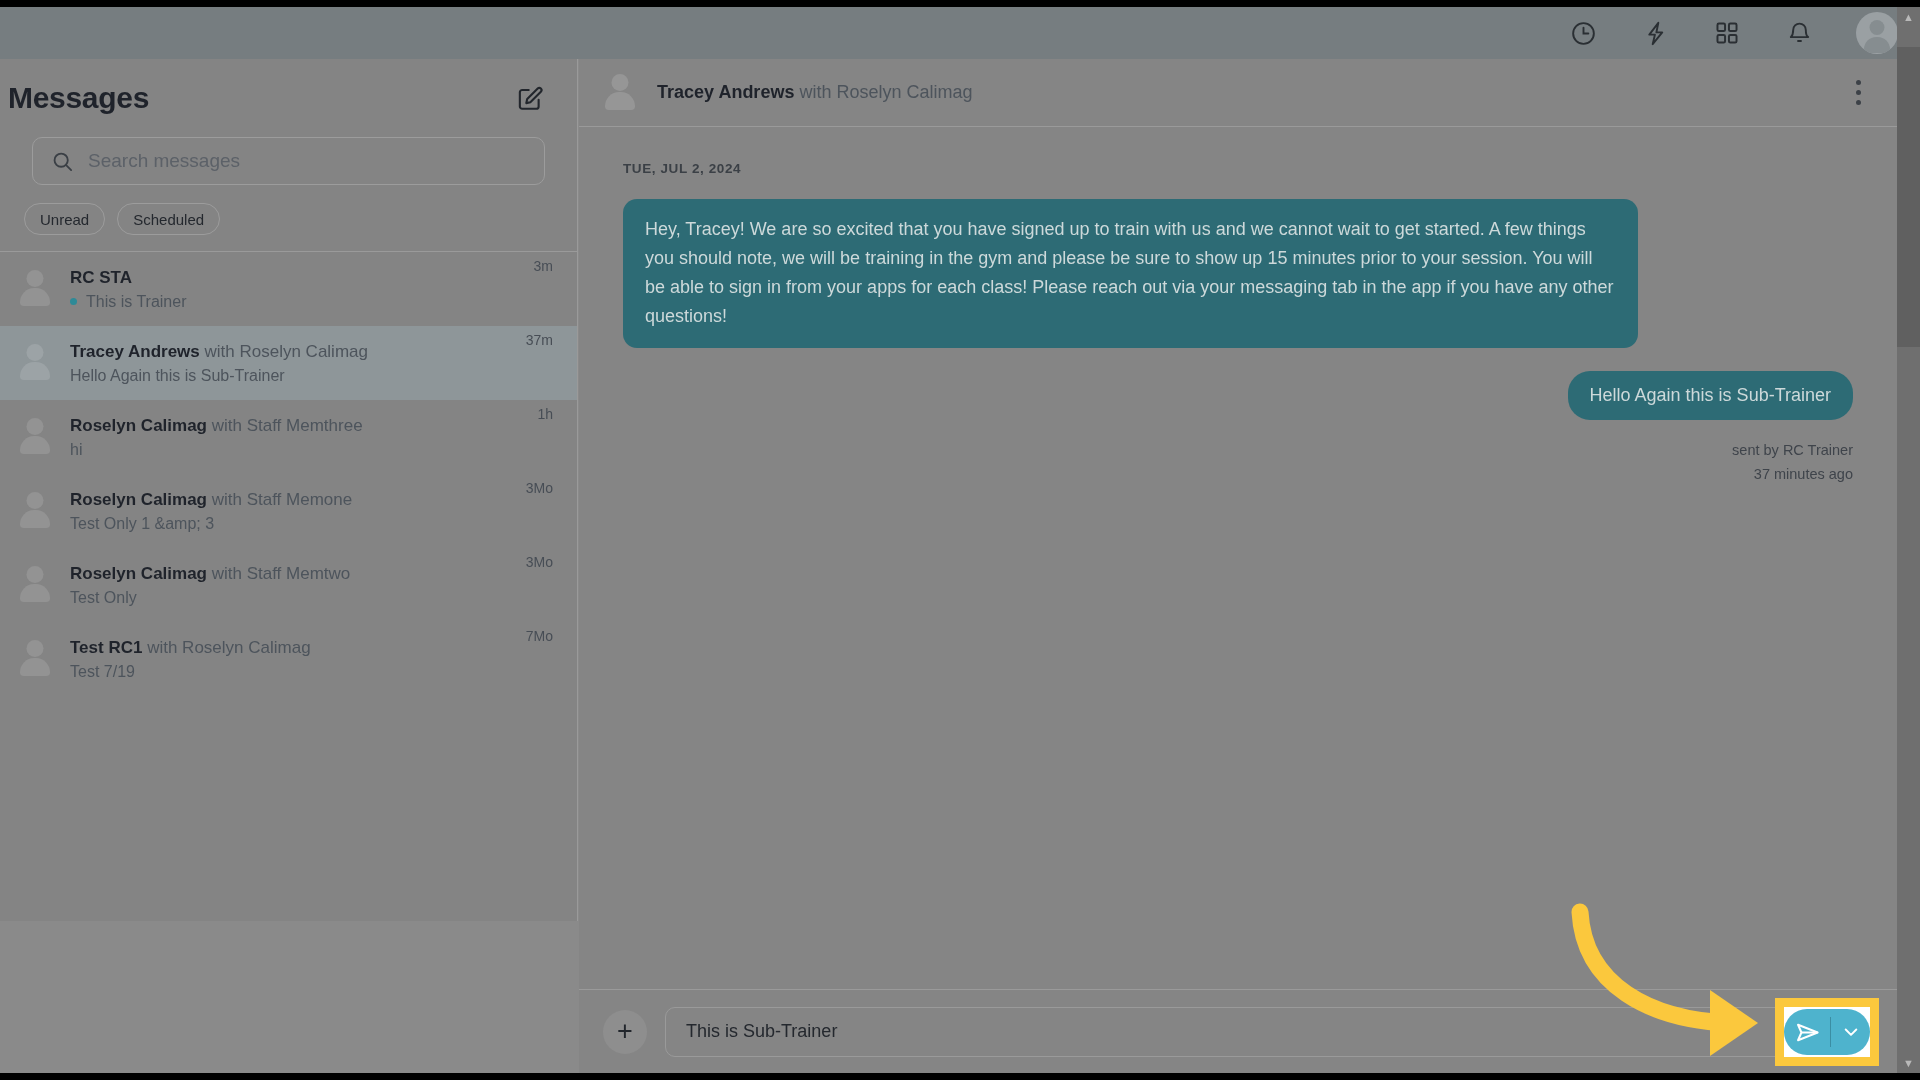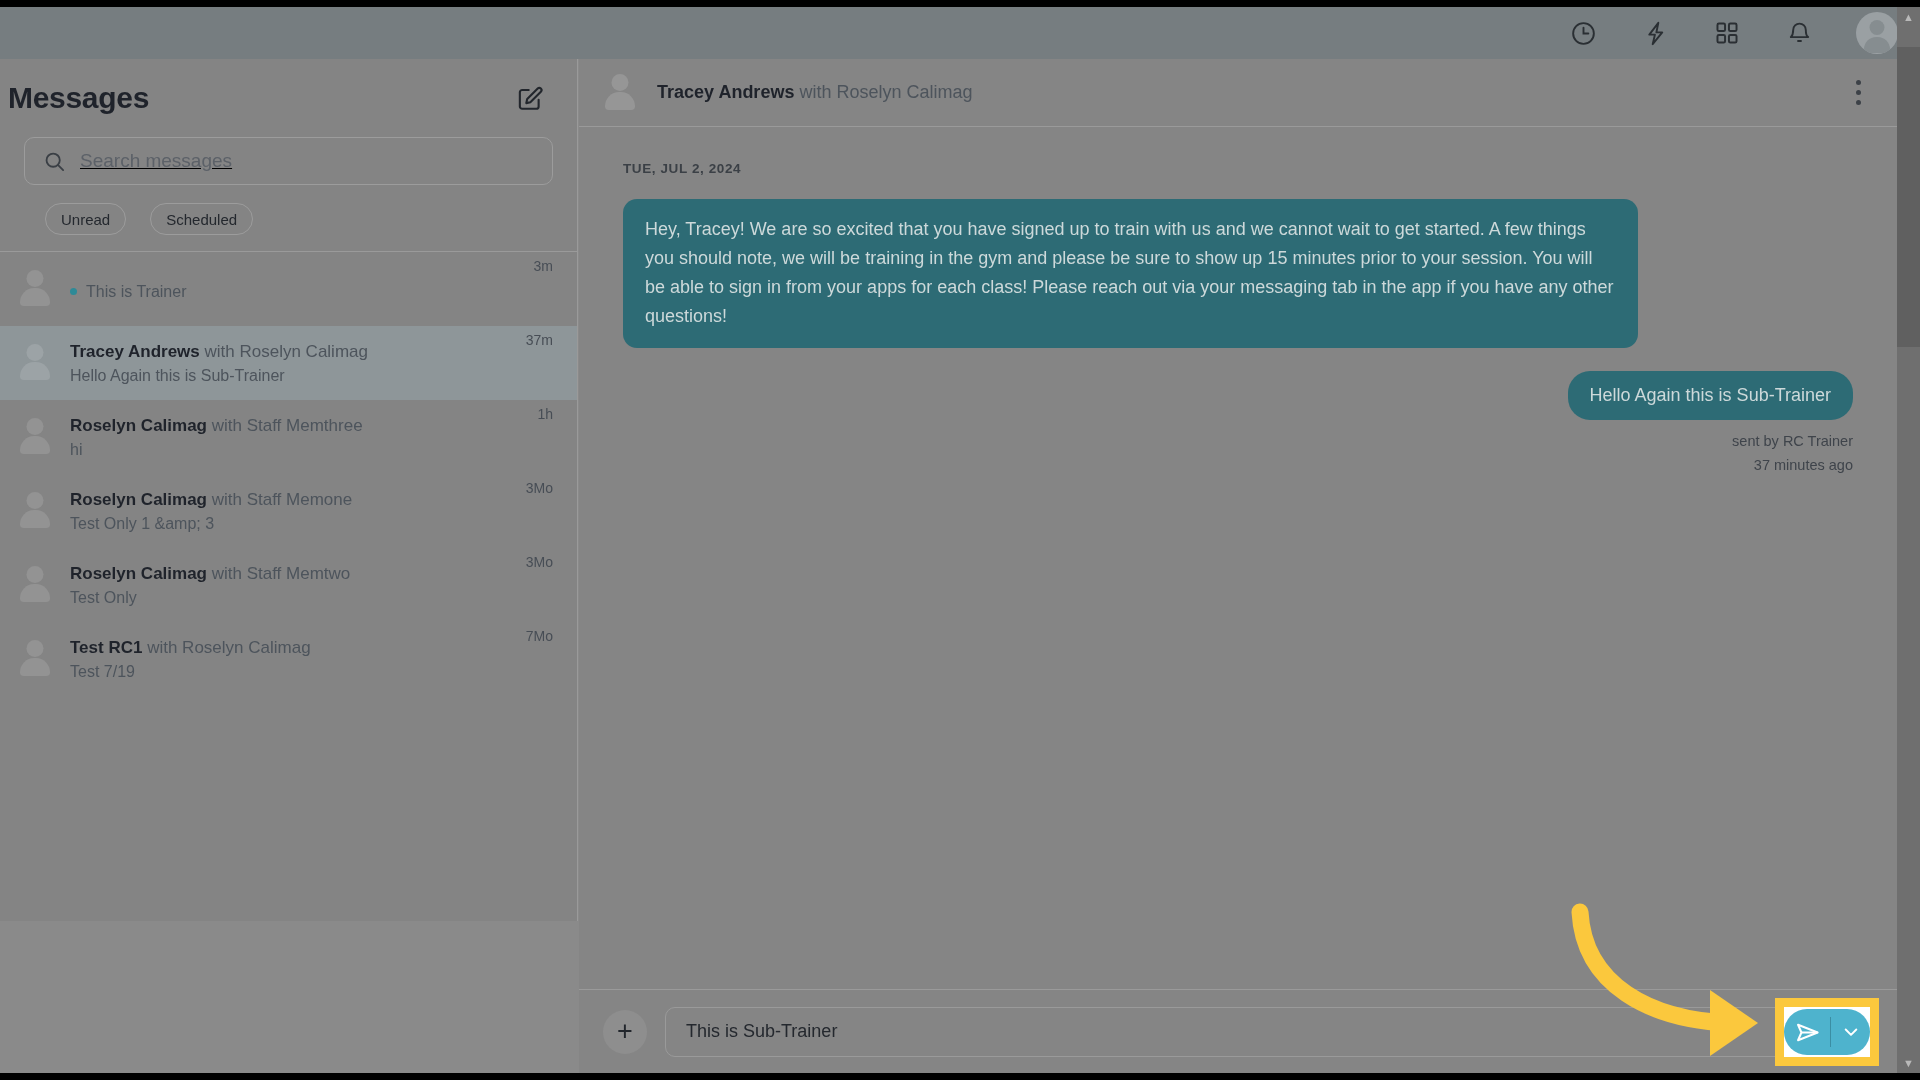--- a/index.html
+++ b/index.html
@@ -50,29 +50,29 @@
   }
   .side-head {
     height:78px; display:flex; align-items:center; justify-content:space-between;
     padding:0 30px 0 8px;
   }
   .side-title {
     font-size:30px; font-weight:700; color:#1f232b; letter-spacing:-0.3px;
   }
   .compose-btn { width:34px; height:34px; color:#22262c; display:flex; align-items:center; justify-content:center; }
 
-  .search-wrap { padding:0 24px;text-decoration:underline; }
+  .search-wrap { padding:0 32px; }
   .search-box {
     height:48px; border:1px solid #9c9c9c; border-radius:10px;
     display:flex; align-items:center; gap:14px; padding:0 18px;
   }
   .search-box .sq { color:#3a3f45; display:flex; }
   .search-ph { font-size:19px; color:#5c6168; }
 
-  .chips { display:flex; gap:24px; padding:18px 24px 16px 24px;margin-left:21px; }
+  .chips { display:flex; gap:12px; padding:18px 24px 16px 24px; }
   .chip {
     border:1px solid #9c9c9c; border-radius:18px;
     height:32px; padding:0 15px;
     display:flex; align-items:center;
     font-size:15px; color:#24282e; font-weight:400;
   }
 
   .list-sep { height:1px; background:#9a9a9a; }
 
   .conv-list { }
@@ -130,21 +130,21 @@
   }
   .bubble-row { display:flex;margin-top:23px; }
   .bubble-row.out { justify-content:flex-end; }
   .bubble {
     background:#2d6b75; color:#cdd9da;
     border-radius:16px; padding:16px 22px;
     font-size:18px; line-height:1.62;
   }
   .bubble.in { max-width:1015px; border-radius:14px; }
   .bubble.out { border-radius:22px; padding:10px 22px; font-size:18px; }
-  .meta { text-align:right; font-size:14.5px; color:#3f444b; margin-top:13px; }
+  .meta { text-align:right; font-size:14.5px; color:#3f444b; margin-top:22px; }
   .meta.second { margin-top:8px; }
 
   
   .composer {
     flex:0 0 84px; border-top:1px solid #9a9a9a;
     display:flex; align-items:center; gap:18px;
     padding:0 26px 0 24px; position:relative;
   }
   .plus-btn {
     width:44px; height:44px; border-radius:50%; background:#8e8e8e;
@@ -259,20 +259,21 @@
 
     <div class="list-sep"></div>
 
     <div class="conv-list" id="conv-list">
         <div class="conv">
           <div class="conv-av">
             <span class="ah"></span>
             <span class="ab"></span>
           </div>
           <div class="conv-body">
+            <div class="conv-l1"><span class="nm">RC STA</span></div>
             <div class="conv-l2">
               <span class="unread-dot"></span>
               <span>This is Trainer</span>
             </div>
           </div>
           <div class="conv-time">3m</div>
         </div>
         <div class="conv active">
           <div class="conv-av">
             <span class="ah"></span>

